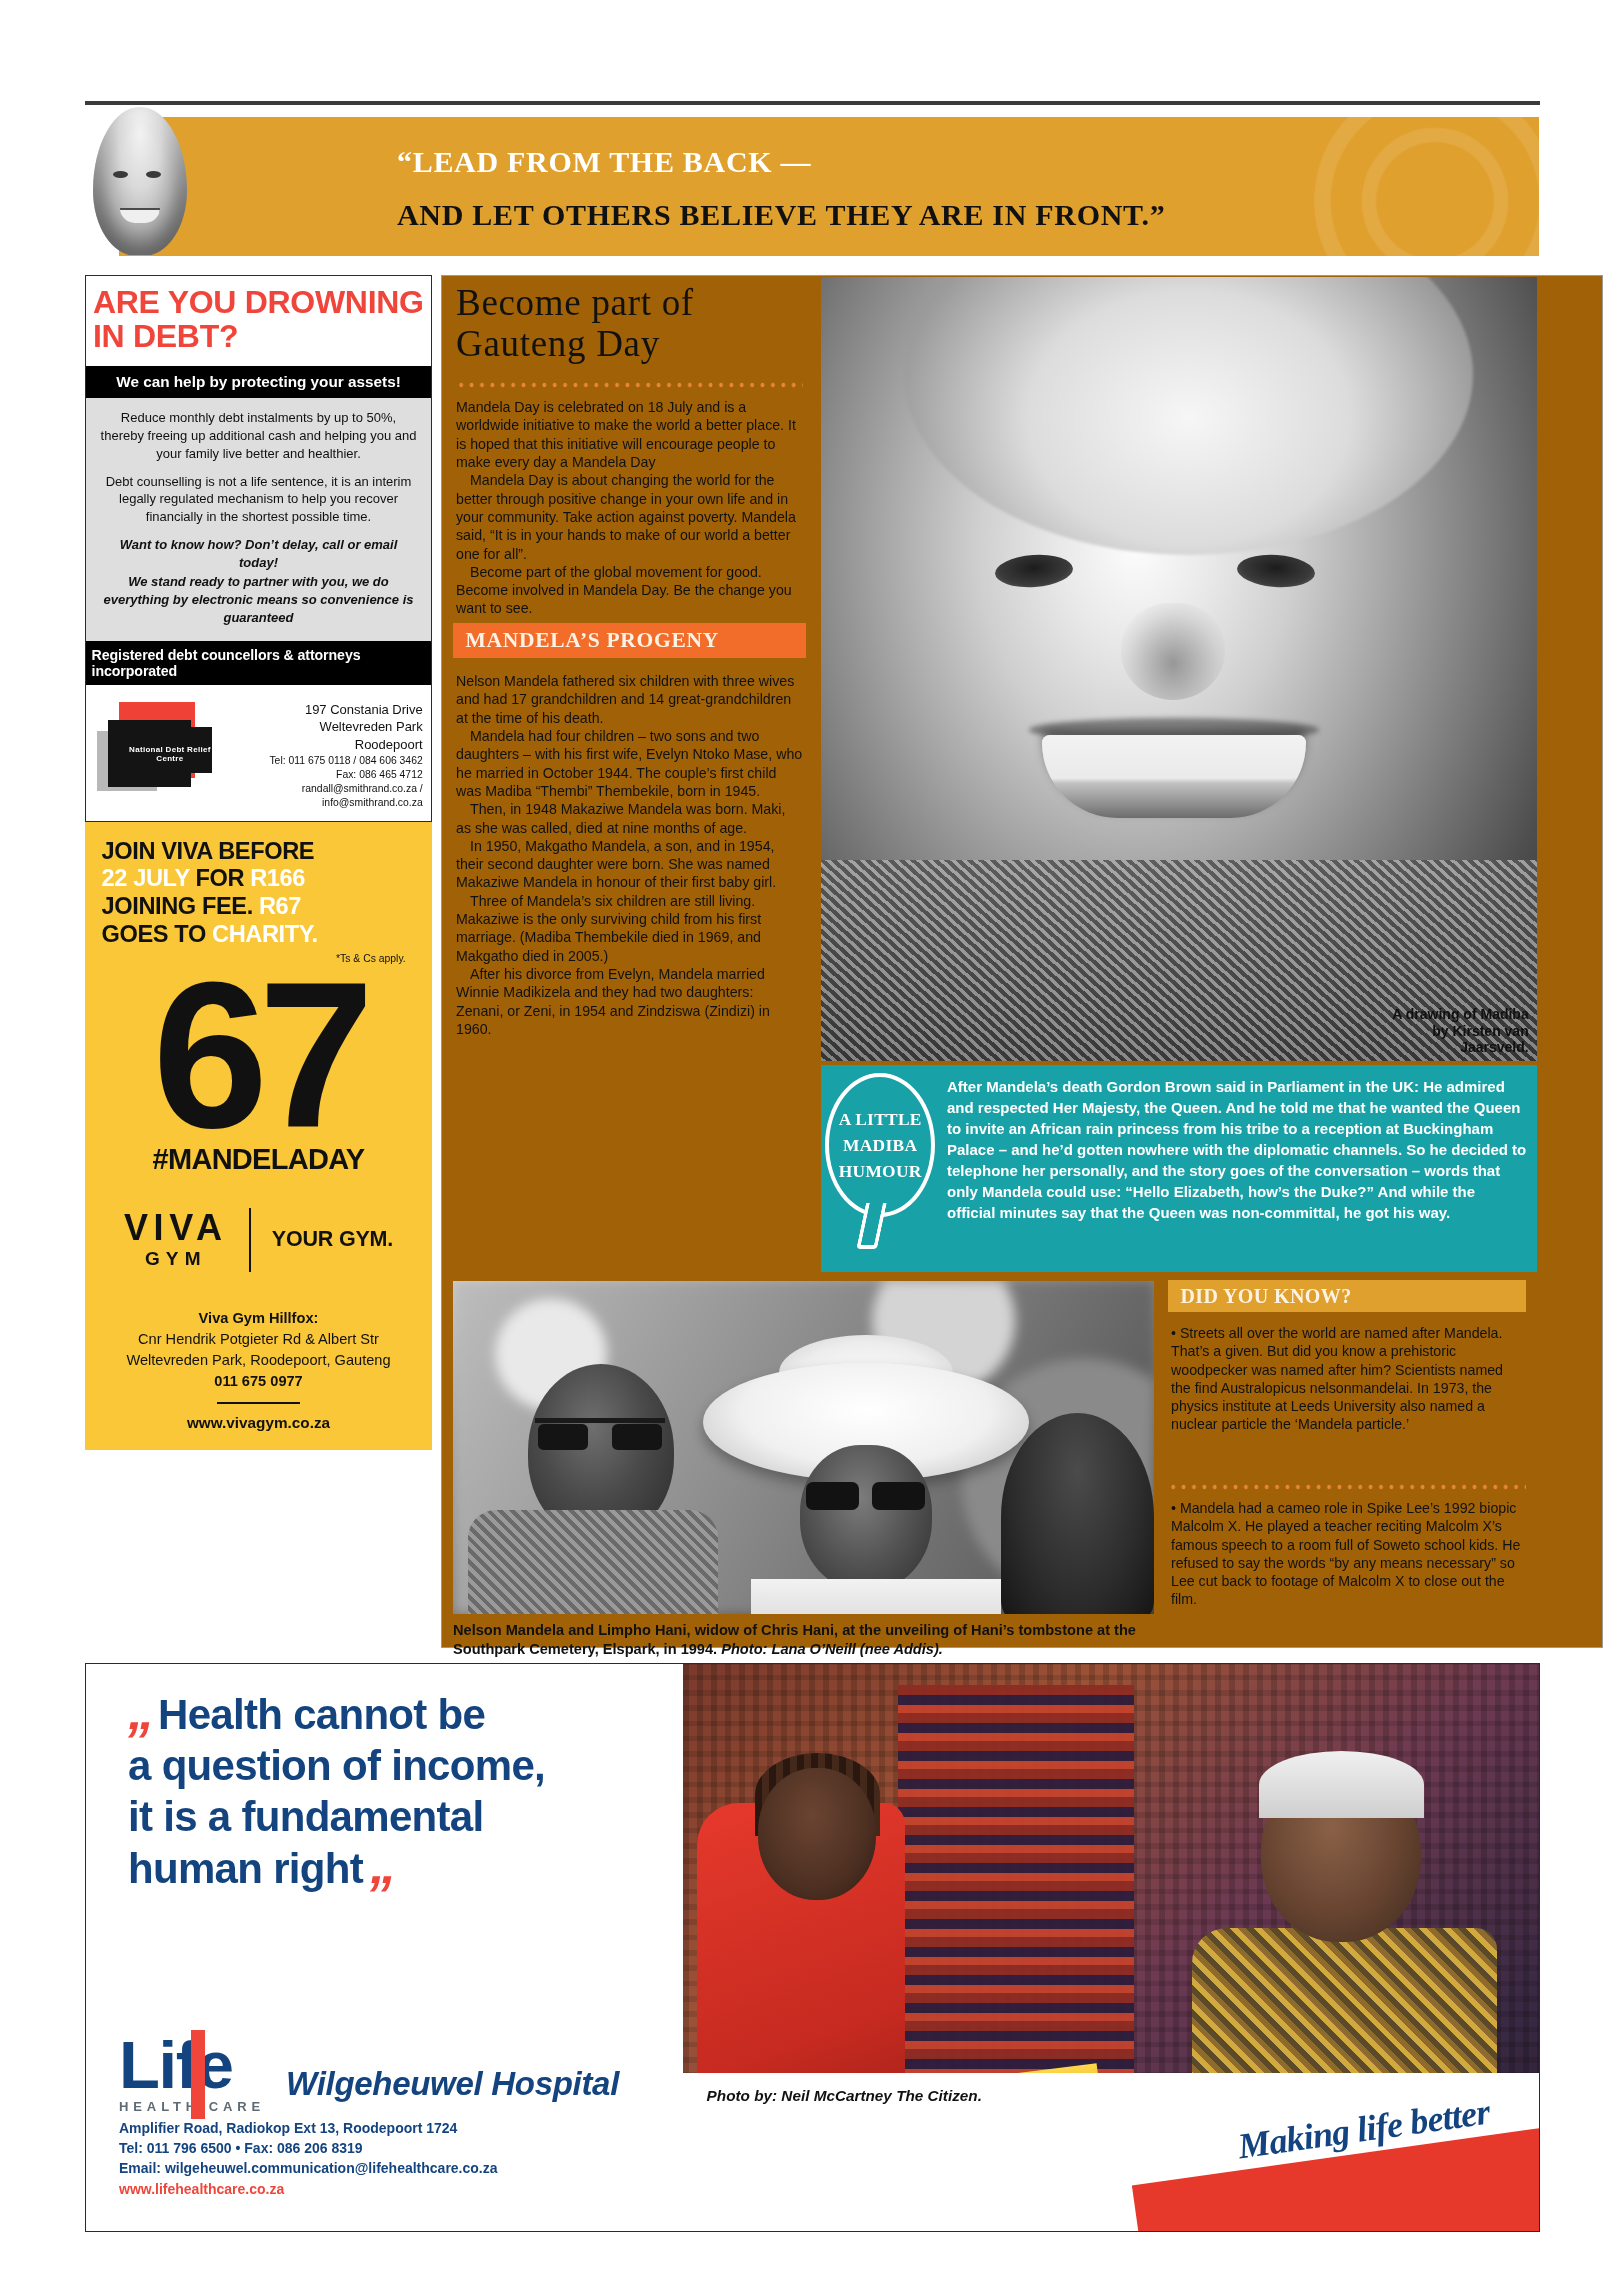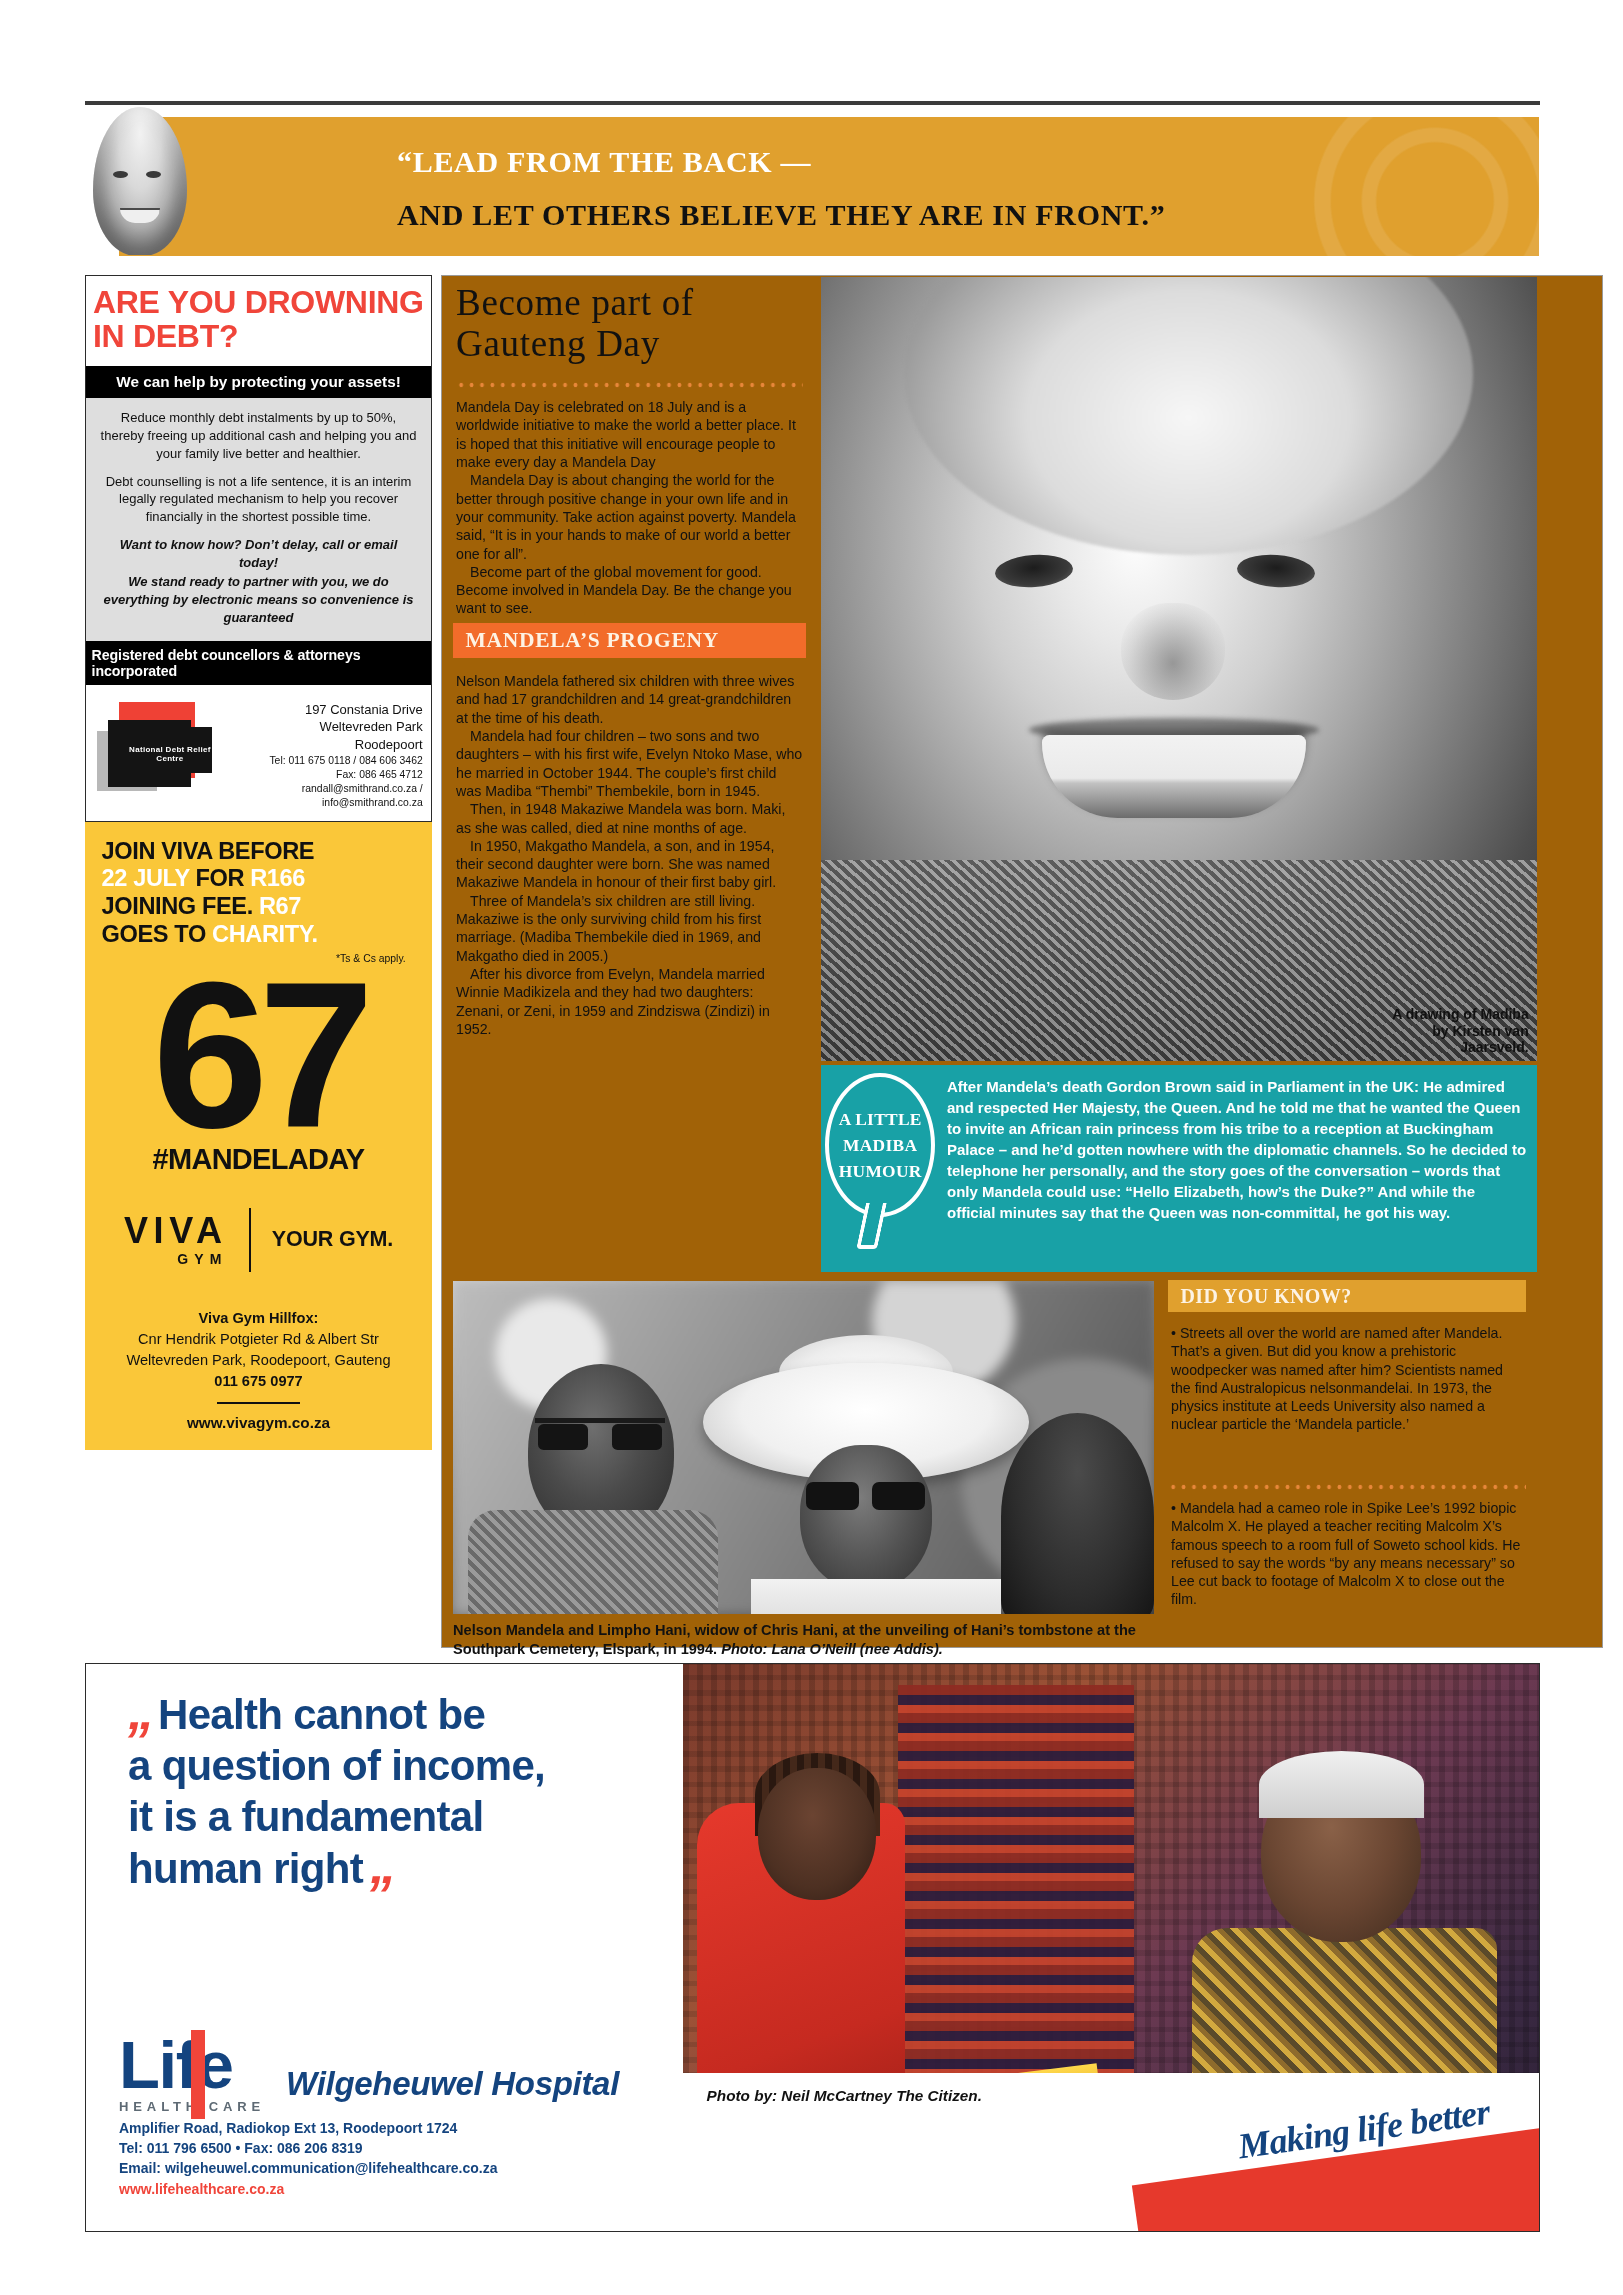--- a/index.html
+++ b/index.html
@@ -122,21 +122,21 @@
   .viva-head .w { color: #ffffff; }
   .viva-head .b { color: #111111; }
   .viva-tcs { text-align: right; font-size: 10.4px; color: #111; margin-top: 4.2px; padding-right: 15.3px; }
   .viva-67 {
     font-size: 208px; font-weight: 800; line-height: .82; color: #111; letter-spacing: -9.7px;
     margin-top: 5.6px; position: relative;
   }
   .viva-hash { font-size: 29px; font-weight: 800; color: #111; letter-spacing: -0.7px; margin-top: 2.8px; }
   .viva-logo-row { display: flex; align-items: center; justify-content: center; gap: 21px; margin-top: 32px; }
   .viva-word { font-size: 36px; font-weight: 800; letter-spacing: 5.6px; color: #111; position: relative; line-height: 1; }
-  .viva-gym-sub { font-size: 14px; font-weight: 800; letter-spacing: 6.2px; color: #111; margin-top: 2.8px; text-align: right; }
+  .viva-gym-sub { font-size: 19px; font-weight: 800; letter-spacing: 6.2px; color: #111; margin-top: 2.8px; }
   .viva-divider { width: 2.1px; height: 64px; background: #111; }
   .viva-yourgym { font-size: 21.5px; font-weight: 800; color: #111; letter-spacing: -0.2px; }
   .viva-contact { margin-top: 36px; font-size: 14.6px; line-height: 1.45; color: #111; }
   .viva-contact .bold { font-weight: 800; }
   .viva-rule { width: 83px; height: 2.1px; background: #111; margin: 9.7px auto 9.7px; }
   .viva-web { font-size: 15.3px; font-weight: 800; color: #111; }
 
   
   .article-box {
     position: absolute; left: 441px; top: 275px; width: 1162px; height: 1373px;
@@ -544,21 +544,21 @@
 
     <div class="progeny-bar">
       <span>MANDELA’S PROGENY</span>
     </div>
     <div class="progeny-body">
       <p class="noindent">Nelson Mandela fathered six children with three wives and had 17 grandchildren and 14 great-grandchildren at the time of his death.</p>
       <p>Mandela had four children – two sons and two daughters – with his first wife, Evelyn Ntoko Mase, who he married in October 1944. The couple’s first child was Madiba “Thembi” Thembekile, born in 1945.</p>
       <p>Then, in 1948 Makaziwe Mandela was born. Maki, as she was called, died at nine months of age.</p>
       <p>In 1950, Makgatho Mandela, a son, and in 1954, their second daughter were born. She was named Makaziwe Mandela in honour of their first baby girl.</p>
       <p>Three of Mandela’s six children are still living. Makaziwe is the only surviving child from his first marriage. (Madiba Thembekile died in 1969, and Makgatho died in 2005.)</p>
-      <p>After his divorce from Evelyn, Mandela married Winnie Madikizela and they had two daughters: Zenani, or Zeni, in 1959 and Zindziswa (Zindizi) in 1952.</p>
+      <p>After his divorce from Evelyn, Mandela married Winnie Madikizela and they had two daughters: Zenani, or Zeni, in 1954 and Zindziswa (Zindizi) in 1960.</p>
     </div>
 
     <div class="portrait">
       <div class="hair"></div>
       <div class="eye-l"></div>
         <div class="eye-r"></div>
       <div class="nose"></div>
       <div class="lip"></div>
       <div class="mouth"></div>
       <div class="shirt"></div>

